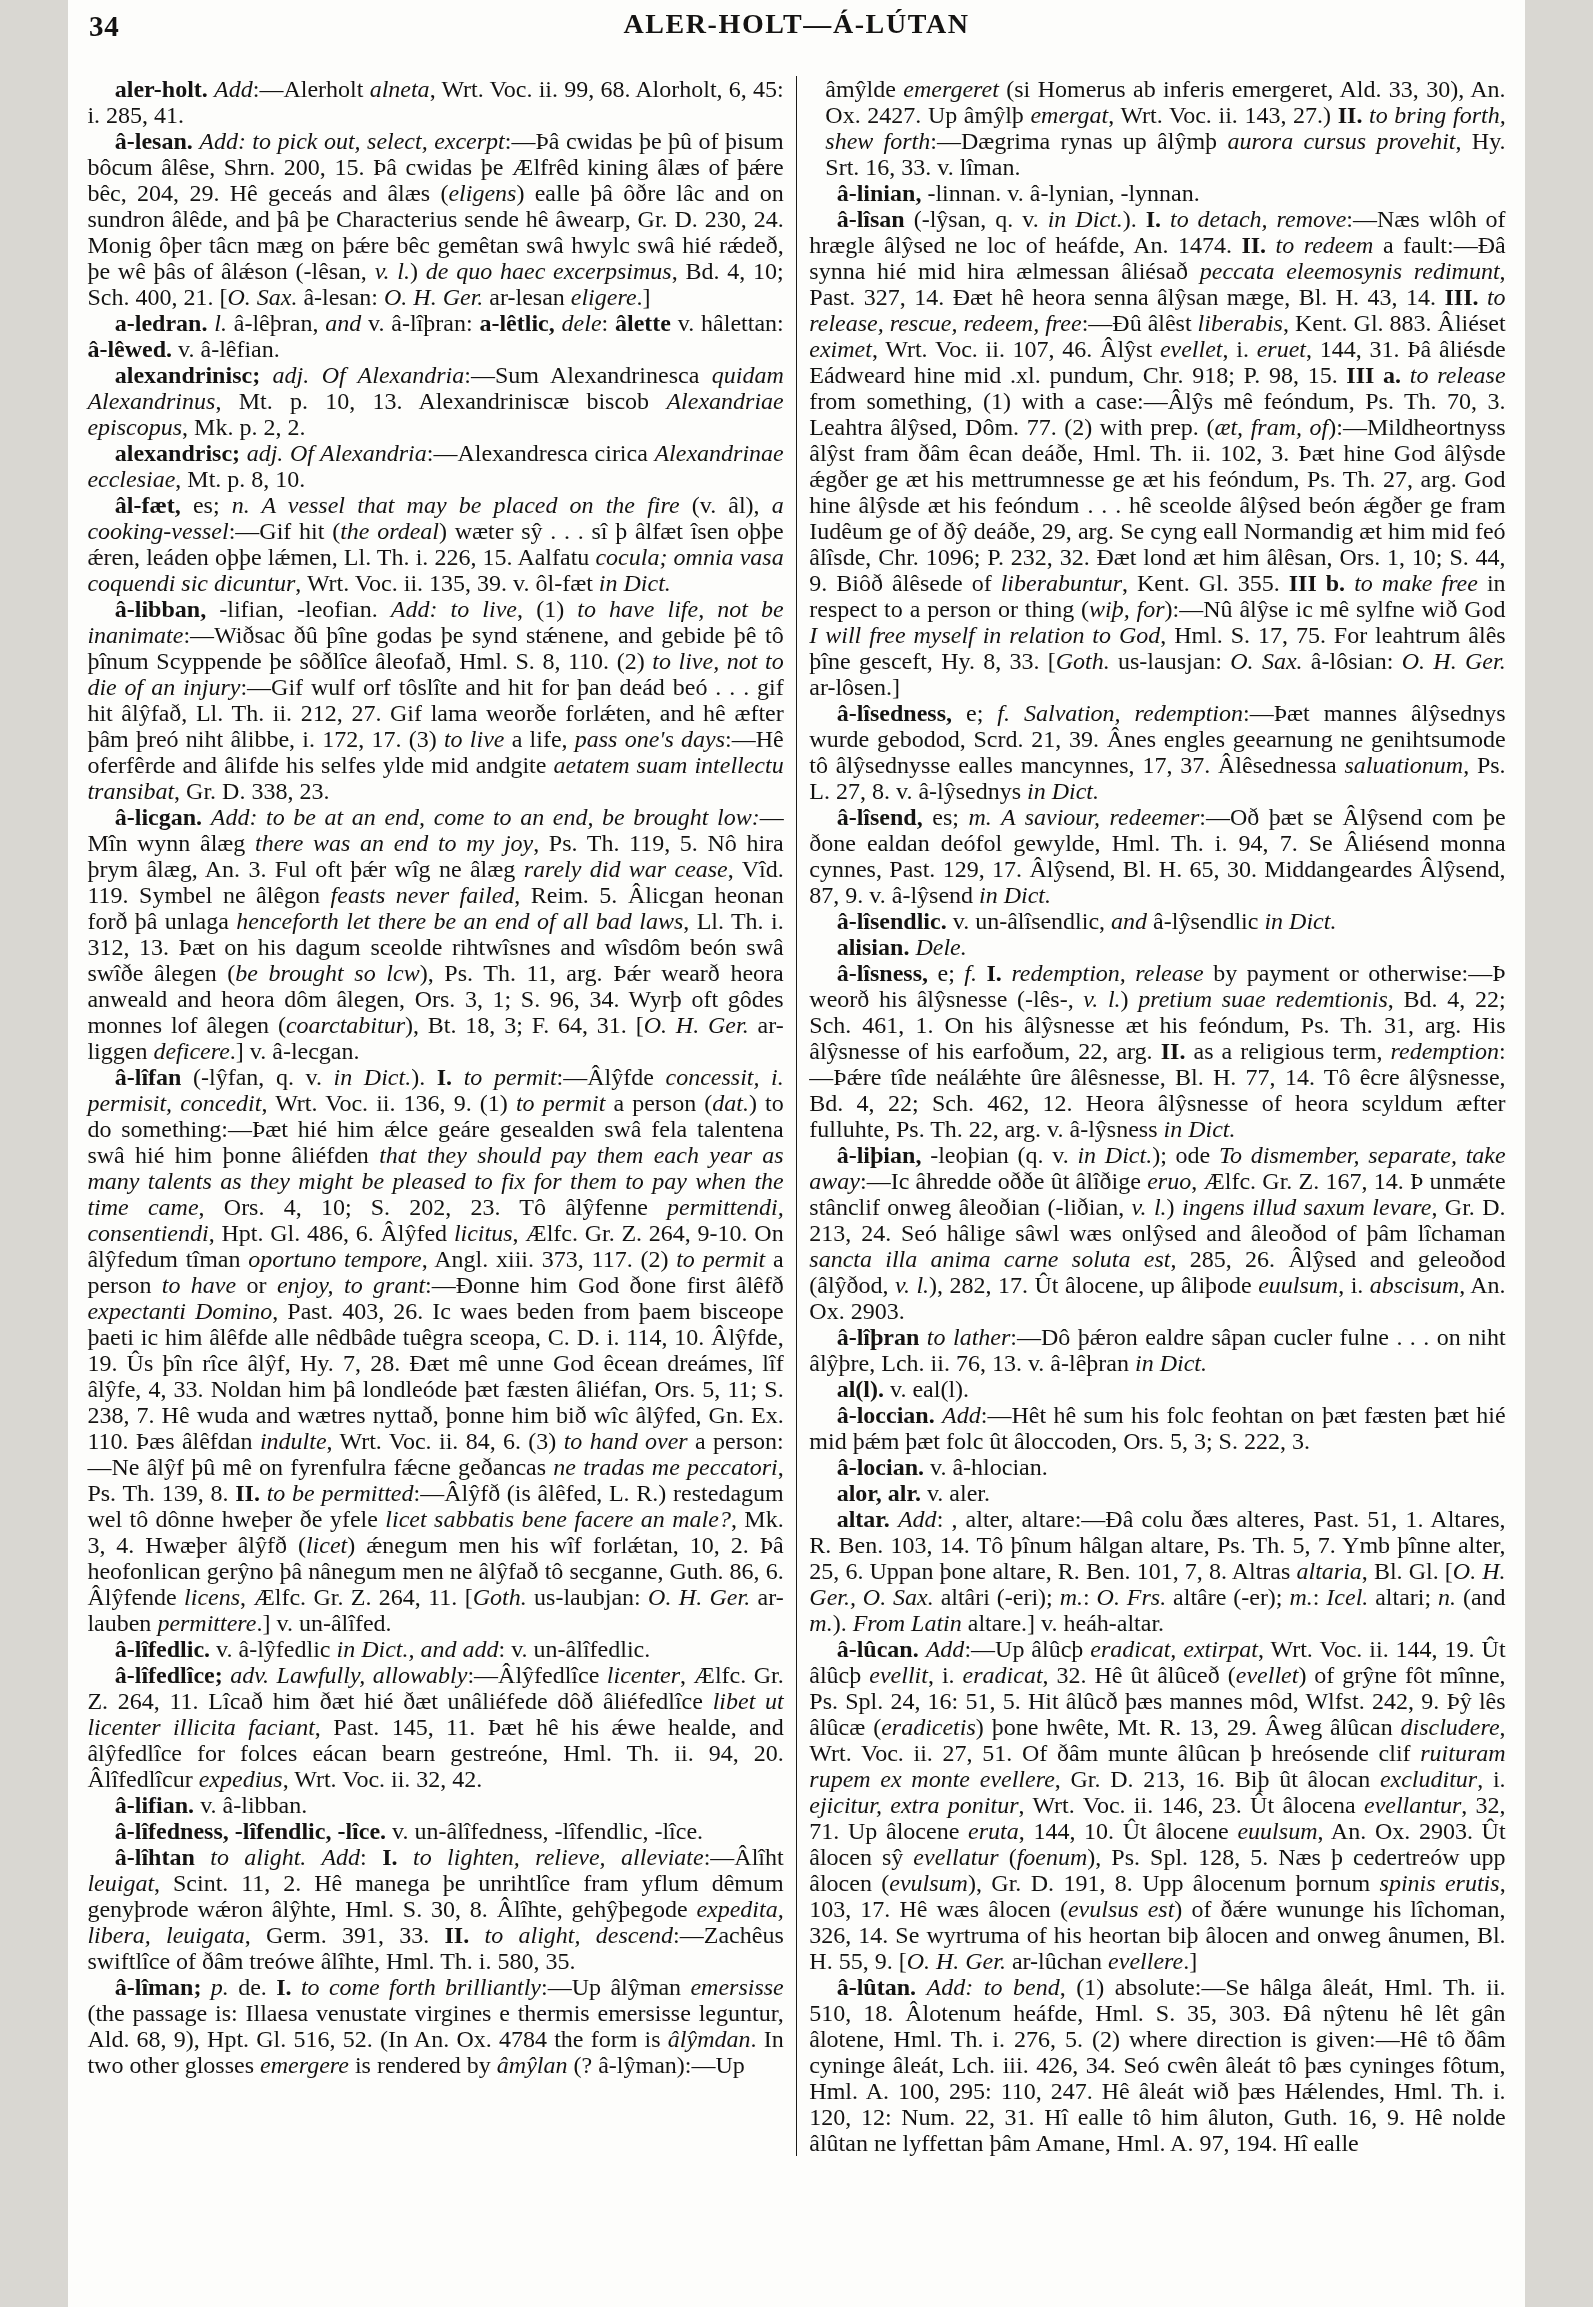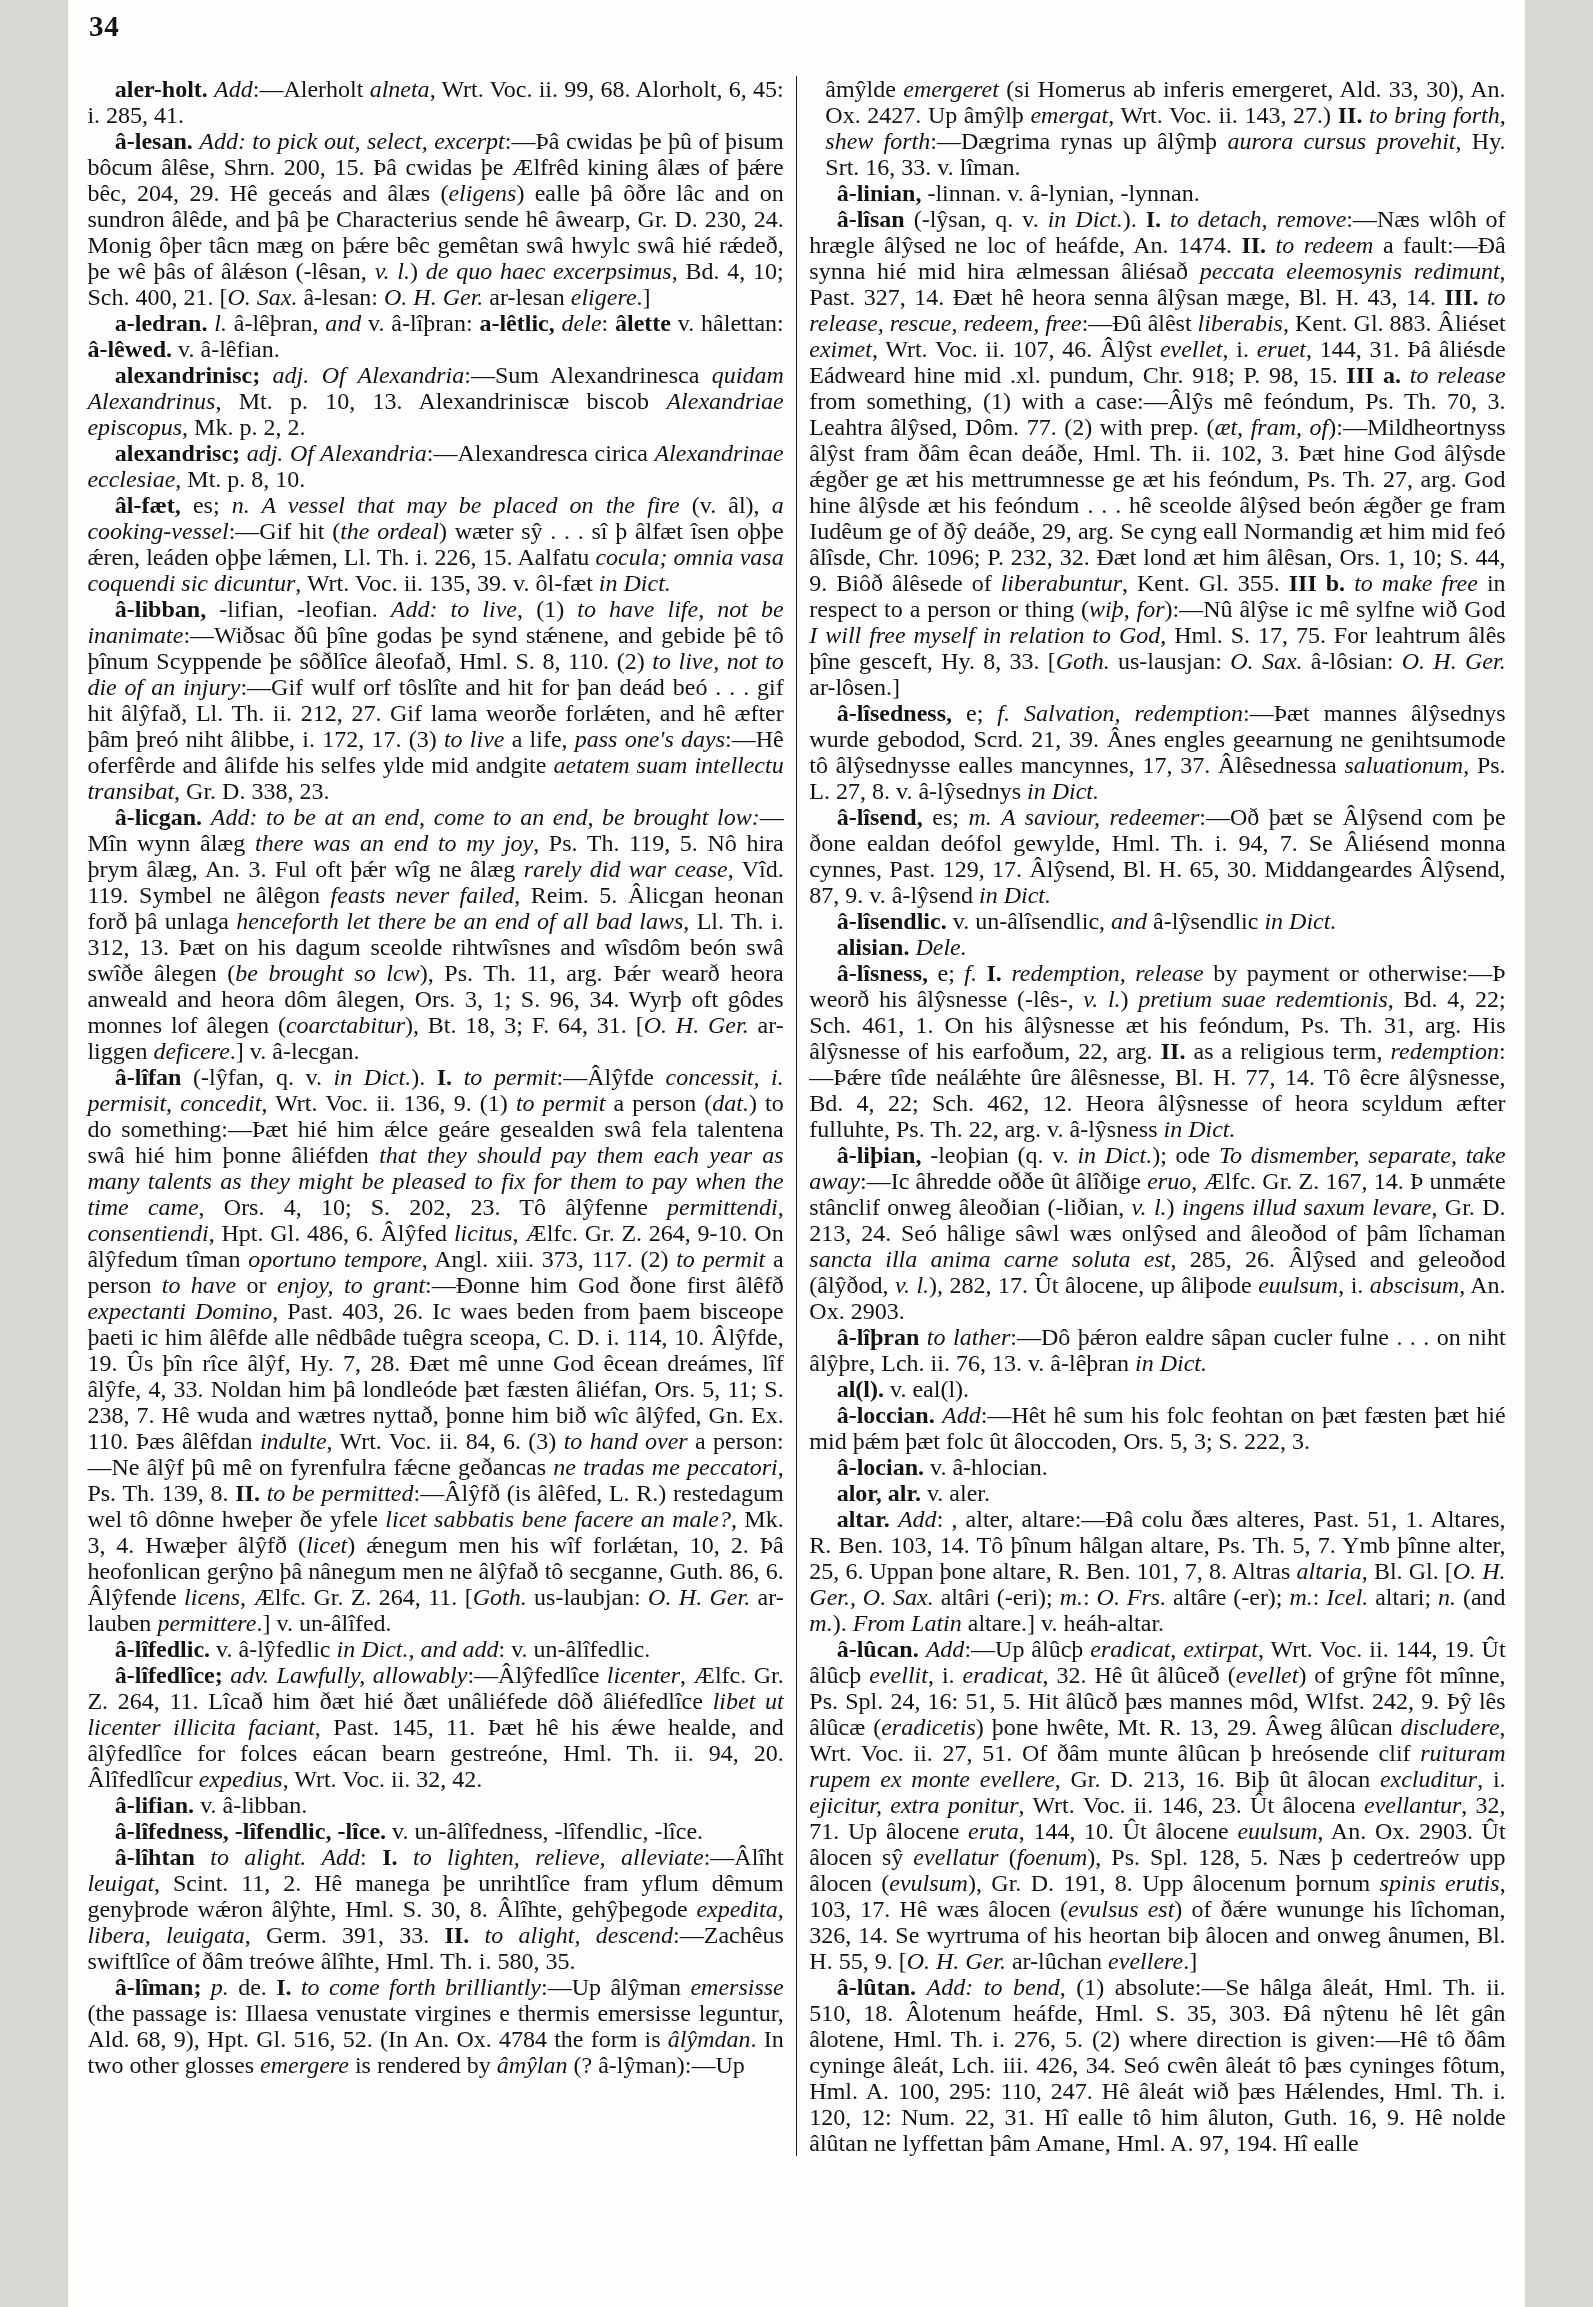--- a/index.html
+++ b/index.html
@@ -54,20 +54,21 @@
   .hw{font-weight:700;}
   i{font-style:italic;}
   b{font-weight:700;}
 </style>
 </head>
 <body>
 
 <div class="page">
   <div class="header">
     <div class="page-number">34</div>
+    <div class="running-head">ALER-HOLT—Á-LÚTAN</div>
   </div>
   <div class="content">
     <div class="col col-left" id="col-left">
         <p class="entry"><b class="hw">aler-holt.</b> <span><i>Add</i>:—Alerholt <i>alneta</i>, Wrt. Voc. ii. 99, 68.  Alorholt, 6, 45: i. 285, 41.</span></p>
         <p class="entry"><b class="hw">â-lesan.</b> <span><i>Add: to pick out, select, excerpt</i>:—Þâ cwidas þe þû of þisum bôcum âlêse, Shrn. 200, 15.  Þâ cwidas þe Ælfrêd kining âlæs of þǽre bêc, 204, 29.  Hê geceás and âlæs (<i>eligens</i>) ealle þâ ôðre lâc and on sundron âlêde, and þâ þe Characterius sende hê âwearp, Gr. D. 230, 24.  Monig ôþer tâcn mæg on þǽre bêc gemêtan swâ hwylc swâ hié rǽdeð, þe wê þâs of âlǽson (-lêsan, <i>v. l.</i>) <i>de quo haec excerpsimus</i>, Bd. 4, 10; Sch. 400, 21.  [<i>O. Sax.</i> â-lesan: <i>O. H. Ger.</i> ar-lesan <i>eligere</i>.]</span></p>
         <p class="entry"><b class="hw">a-ledran.</b> <span><i>l.</i> â-lêþran, <i>and</i> v. â-lîþran: <b>a-lêtlic,</b> <i>dele</i>: <b>âlette</b> v. hâlettan: <b>â-lêwed.</b> v. â-lêfian.</span></p>
         <p class="entry"><b class="hw">alexandrinisc;</b> <span><i>adj. Of Alexandria</i>:—Sum Alexandrinesca <i>quidam Alexandrinus</i>, Mt. p. 10, 13.  Alexandriniscæ biscob <i>Alexandriae episcopus</i>, Mk. p. 2, 2.</span></p>
         <p class="entry"><b class="hw">alexandrisc;</b> <span><i>adj. Of Alexandria</i>:—Alexandresca cirica <i>Alexandrinae ecclesiae</i>, Mt. p. 8, 10.</span></p>
         <p class="entry"><b class="hw">âl-fæt,</b> <span>es; <i>n. A vessel that may be placed on the fire</i> (v. âl), <i>a cooking-vessel</i>:—Gif hit (<i>the ordeal</i>) wæter sŷ . . . sî þ âlfæt îsen oþþe ǽren, leáden oþþe lǽmen, Ll. Th. i. 226, 15.  Aalfatu <i>cocula; omnia vasa coquendi sic dicuntur</i>, Wrt. Voc. ii. 135, 39.  v. ôl-fæt <i>in Dict.</i></span></p>
         <p class="entry"><b class="hw">â-libban,</b> <span>-lifian, -leofian.  <i>Add: to live</i>, (1) <i>to have life, not be inanimate</i>:—Wiðsac ðû þîne godas þe synd stǽnene, and gebide þê tô þînum Scyppende þe sôðlîce âleofað, Hml. S. 8, 110.  (2) <i>to live, not to die of an injury</i>:—Gif wulf orf tôslîte and hit for þan deád beó . . . gif hit âlŷfað, Ll. Th. ii. 212, 27.  Gif lama weorðe forlǽten, and hê æfter þâm þreó niht âlibbe, i. 172, 17.  (3) <i>to live</i> a life, <i>pass one's days</i>:—Hê oferfêrde and âlifde his selfes ylde mid andgite <i>aetatem suam intellectu transibat</i>, Gr. D. 338, 23.</span></p>

